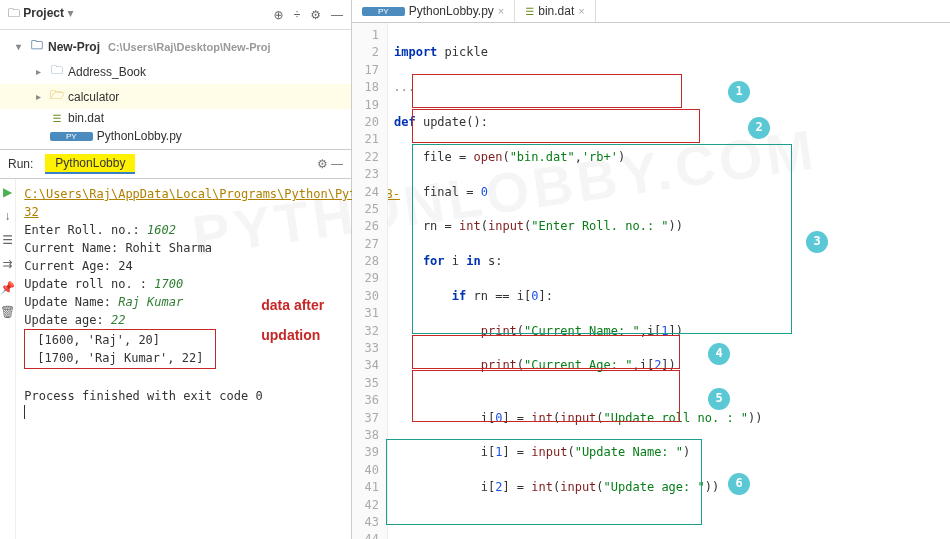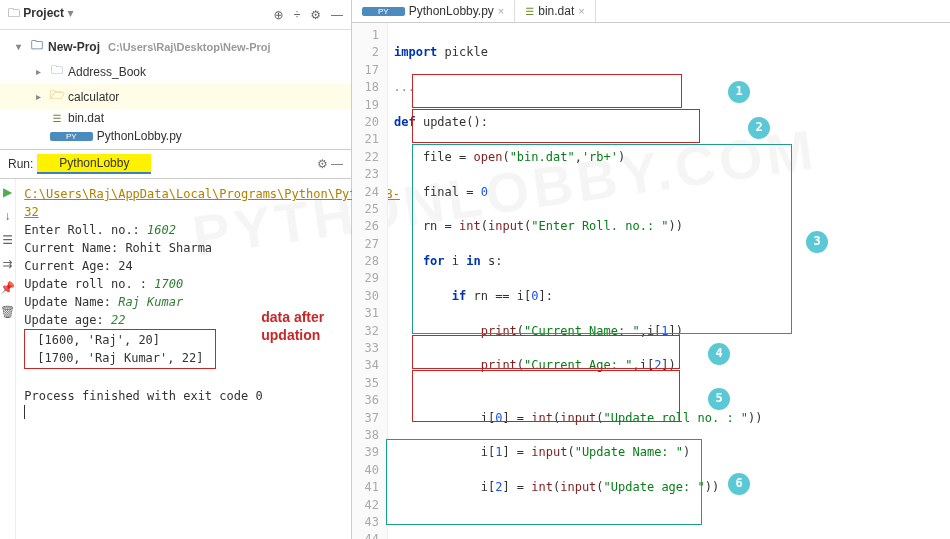--- a/index.html
+++ b/index.html
@@ -19,21 +19,21 @@
 .tree-row .icon { width: 14px; text-align: center; }
 .tree-row.bold { font-weight: 600; }
 .tree-row .path { color: #999; font-size: 11px; margin-left: 4px;}
 .folder-yellow { color: #d4a017; }
 .folder-blue { color: #5a7fa6; }
 .file-icon { color: #6b8e23; font-size: 10px;}
 .py-icon { background:#4b8bbe; color:white; font-size:8px; padding:0 16px; border-radius:2px;}
 
 .run-header { display: flex; align-items: center; padding: 4px 8px; border-top: 1px solid #ccc; border-bottom: 1px solid #ccc; }
 .run-label { color: #333; }
-.run-tab { background: #fff200; padding: 2px 22px; margin-left: 4px; border-bottom: 2px solid #3b7fc4; font-weight:500;}
+.run-tab { background: #fff200; padding: 2px 10px; margin-left: 12px; border-bottom: 2px solid #3b7fc4; font-weight:500;}
 .run-gear { margin-left: auto; color: #777; }
 
 .console-area { display: flex; flex: 1; }
 .toolbar-left { width: 26px; border-right: 1px solid #eee; display: flex; flex-direction: column; align-items: center; padding-top: 6px; gap: 10px; color: #666; }
 .play { color: #4caf50; }
 
 .console { flex:1; font-family: "Consolas", monospace; font-size: 12px; padding: 6px 8px; line-height: 1.5; position: relative; }
 .console .input-val { color: #2e7d32; font-style: italic; }
 .console .warn { color: #b08000; text-decoration: underline; }
 .red-box { border: 1.5px solid #c62828; padding: 1px 12px; display: inline-block; }
@@ -132,21 +132,21 @@
         <div><span>Update roll no. : </span><span class="input-val">1700</span></div>
         <div><span>Update Name: </span><span class="input-val">Raj Kumar</span></div>
         <div><span>Update age: </span><span class="input-val">22</span></div>
         <div class="red-box">
           <div>[1600, 'Raj', 20]</div>
           <div>[1700, 'Raj Kumar', 22]</div>
         </div>
         <div>&nbsp;</div>
         <div>Process finished with exit code 0</div>
         <div style="border-left:1px solid #333;height:14px;width:1px"></div>
-        <div class="annot" style="left:245px;top:128px">data after</div>
+        <div class="annot" style="left:245px;top:116px">data after</div>
         <div class="annot" style="left:245px;top:146px">updation</div>
       </div>
     </div>
   </div>
 
   <div class="right">
     <div class="editor-tabs">
       <div class="tab active">
         <span class="py-icon">PY</span>
         <span>PythonLobby.py</span>

